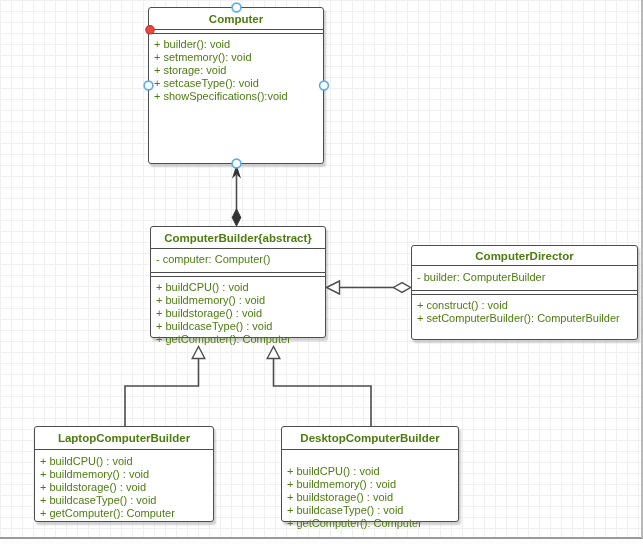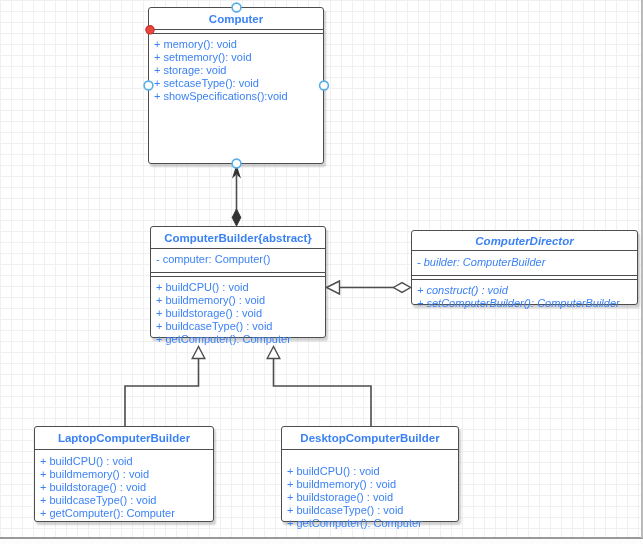--- a/index.html
+++ b/index.html
@@ -29,21 +29,21 @@
     background:#b9b9b9;
   }
 
   .uml-class{
     position:absolute;
     display:flex;flex-direction:column;
     background:#ffffff;
     border:1.5px solid #4d4d4d;
     border-radius:3px;
     box-shadow:2px 3px 2px rgba(120,120,120,0.35);
-    color:#3b82f6;
+    color:#4d7c0f;
   }
   .uml-title{
     flex:0 0 auto;
     border-bottom:1.5px solid #4d4d4d;
     font-weight:bold;
     font-size:11.5px;
     text-align:center;
     display:flex;align-items:center;justify-content:center;
   }
   .uml-attrs{
@@ -67,21 +67,21 @@
 
   
   #cls-computer {left:148px;top:7px;  width:176px;height:157px;}
   #cls-computer .uml-title{height:22px;}
   #cls-computer .uml-attrs{height:56px;}
 
   #cls-builder  {left:150px;top:226px;width:176px;height:112px;justify-content:space-between;}
   #cls-builder .uml-title{height:22px;}
   #cls-builder .uml-attrs{height:24px;}
 
-  #cls-director {left:411px;top:230px;width:227px;height:75px;font-style:italic;}
+  #cls-director {left:411px;top:245px;width:227px;height:95px;}
   #cls-director .uml-title{height:20px;}
   #cls-director .uml-attrs{height:25px;padding-top:5px;}
   #cls-director .uml-methods{}
 
   #cls-laptop   {left:34px; top:426px;width:180px;height:96px;}
   #cls-laptop .uml-title{height:23px;}
 
   #cls-desktop  {left:281px;top:426px;width:178px;height:96px;gap:10px;}
   #cls-desktop .uml-title{height:23px;}
 
@@ -92,21 +92,21 @@
 </style>
 </head>
 <body>
 
 <div class="canvas">
 
   <div class="uml-class" id="cls-computer">
     <div class="uml-title">Computer</div>
     <div class="uml-spacer"></div>
     <div class="uml-methods">
-      <div class="uml-row">+ memory(): void</div>
+      <div class="uml-row">+ builder(): void</div>
       <div class="uml-row">+ setmemory(): void</div>
       <div class="uml-row">+ storage: void</div>
       <div class="uml-row">+ setcaseType(): void</div>
       <div class="uml-row">+ showSpecifications():void</div>
     </div>
   </div>
 
   <div class="uml-class" id="cls-builder">
     <div class="uml-title">ComputerBuilder{abstract}</div>
     <div class="uml-attrs">

